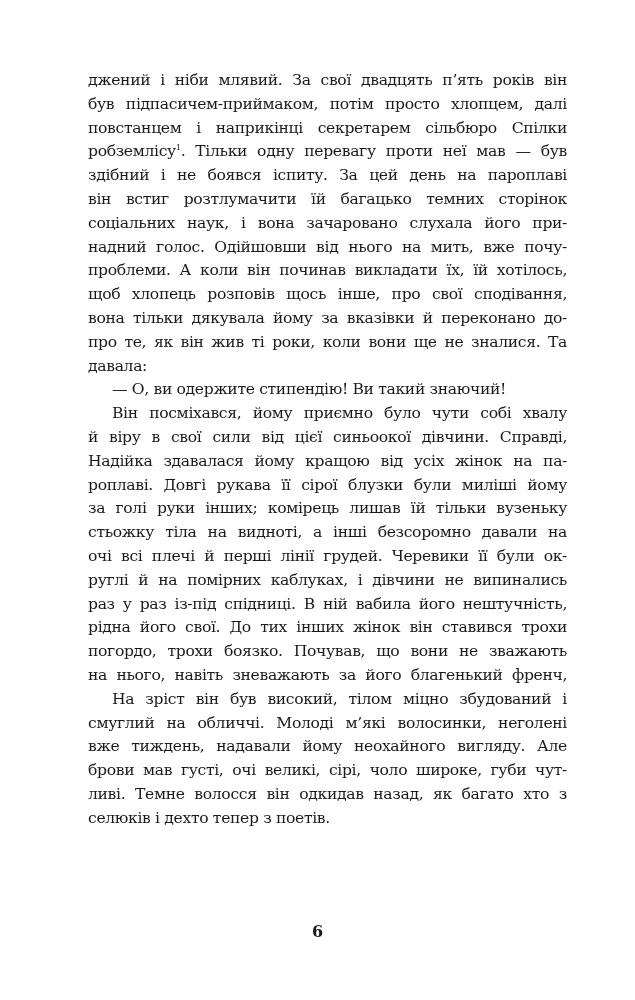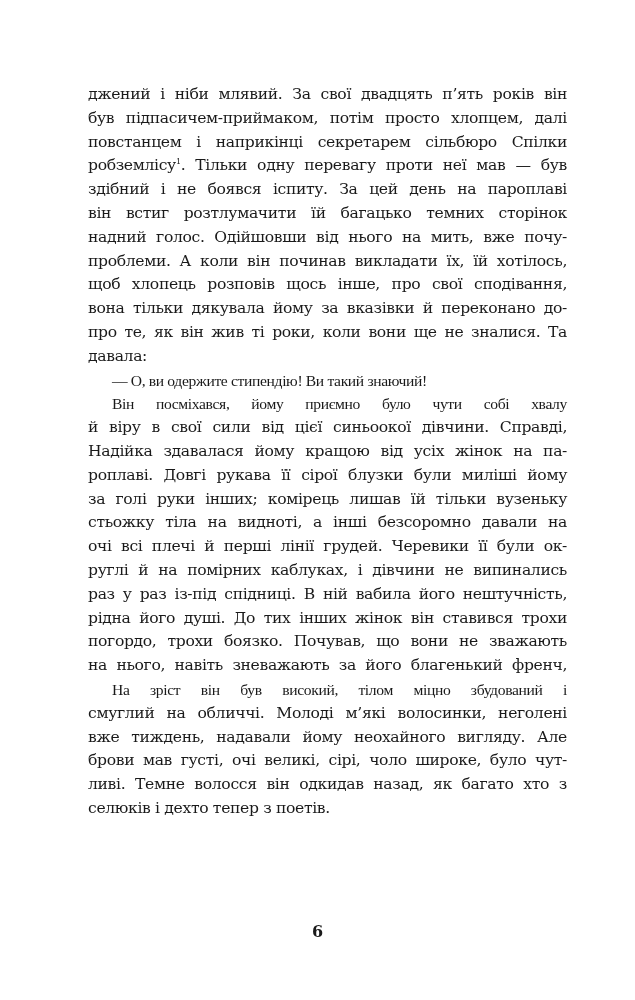--- a/index.html
+++ b/index.html
@@ -17,39 +17,38 @@
     }
     .page {
       position: absolute;
       left: 0; top: 0;
       width: 635px; height: 1000px;
       background: #ffffff;
     }
     .text-block {
       position: absolute;
       left: 88px;
-      top: 83px;
+      top: 69px;
       width: 479px;
     }
     .line {
       display: block;
       height: 23.8px;
       line-height: 23.8px;
       font-size: 15.6px;
       white-space: nowrap;
       text-align: justify;
       text-align-last: justify;
       letter-spacing: -0.35px;
     }
     .line.last {
       text-align-last: left;
     }
     .line.indent {
       padding-left: 24px;
-      font-family: Liberation Serif, serif;
     }
     sup.fn {
       font-size: 8px;
       vertical-align: 6px;
       line-height: 0;
     }
     .page-number {
       position: absolute;
       left: 0;
       width: 635px;
@@ -65,44 +64,45 @@
 
 <div class="page">
   <div class="text-block">
 
     <span class="line">джений і ніби млявий. За свої двадцять п’ять років він</span>
     <span class="line">був підпасичем-приймаком, потім просто хлопцем, далі</span>
     <span class="line">повстанцем і наприкінці секретарем сільбюро Спілки</span>
     <span class="line"><span>робземлісу</span><sup class="fn">1</sup><span>. Тільки одну перевагу проти неї мав — був</span></span>
     <span class="line">здібний і не боявся іспиту. За цей день на пароплаві</span>
     <span class="line">він встиг розтлумачити їй багацько темних сторінок</span>
+    <span class="line">соціальних наук, і вона зачаровано слухала його при-</span>
     <span class="line">надний голос. Одійшовши від нього на мить, вже почу-</span>
     <span class="line">проблеми. А коли він починав викладати їх, їй хотілось,</span>
     <span class="line">щоб хлопець розповів щось інше, про свої сподівання,</span>
     <span class="line">вона тільки дякувала йому за вказівки й переконано до-</span>
     <span class="line">про те, як він жив ті роки, коли вони ще не зналися. Та</span>
     <span class="line last">давала:</span>
 
     <span class="line indent last">— О, ви одержите стипендію! Ви такий знаючий!</span>
 
     <span class="line indent">Він посміхався, йому приємно було чути собі хвалу</span>
     <span class="line">й віру в свої сили від цієї синьоокої дівчини. Справді,</span>
     <span class="line">Надійка здавалася йому кращою від усіх жінок на па-</span>
     <span class="line">роплаві. Довгі рукава її сірої блузки були миліші йому</span>
     <span class="line">за голі руки інших; комірець лишав їй тільки вузеньку</span>
     <span class="line">стьожку тіла на видноті, а інші безсоромно давали на</span>
     <span class="line">очі всі плечі й перші лінії грудей. Черевики її були ок-</span>
     <span class="line">руглі й на помірних каблуках, і дівчини не випинались</span>
     <span class="line">раз у раз із-під спідниці. В ній вабила його нештучність,</span>
-    <span class="line">рідна його душі. До тих інших жінок він ставився трохи</span>
+    <span class="line">рідна його свої. До тих інших жінок він ставився трохи</span>
     <span class="line">погордо, трохи боязко. Почував, що вони не зважають</span>
     <span class="line">на нього, навіть зневажають за його благенький френч,</span>
 
     <span class="line indent">На зріст він був високий, тілом міцно збудований і</span>
     <span class="line">смуглий на обличчі. Молоді м’які волосинки, неголені</span>
     <span class="line">вже тиждень, надавали йому неохайного вигляду. Але</span>
-    <span class="line">брови мав густі, очі великі, сірі, чоло широке, було чут-</span>
+    <span class="line">брови мав густі, очі великі, сірі, чоло широке, губи чут-</span>
     <span class="line">ливі. Темне волосся він одкидав назад, як багато хто з</span>
     <span class="line last">селюків і дехто тепер з поетів.</span>
   </div>
 
   <div class="page-number">6</div>
 </div>
 
 </body></html>

